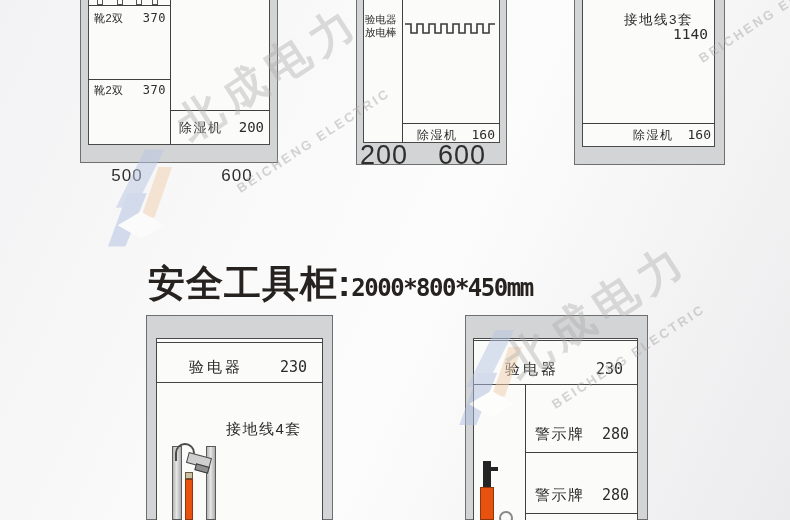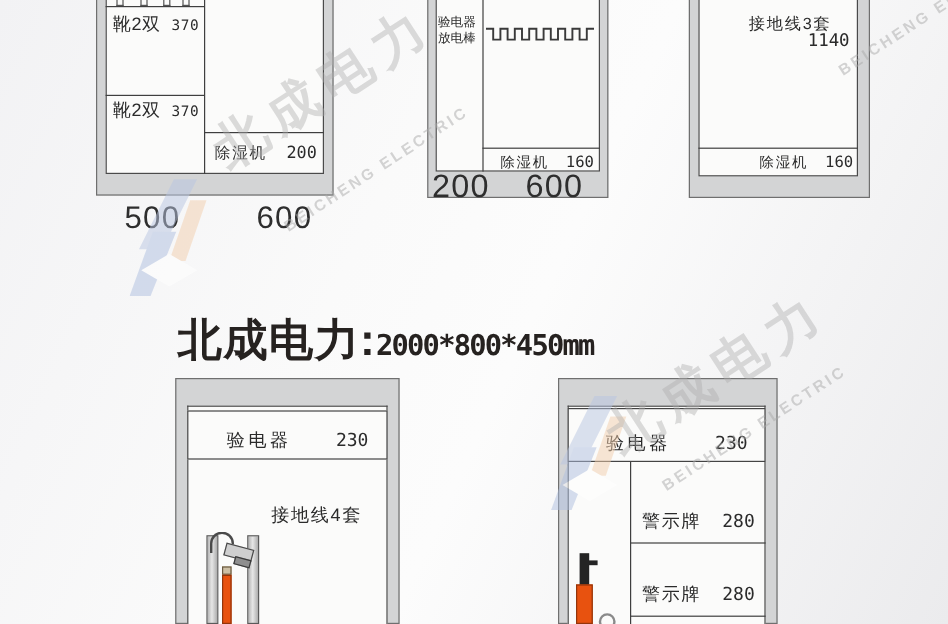--- a/index.html
+++ b/index.html
@@ -7,22 +7,22 @@
     background:linear-gradient(115deg,#f2f2f4 0%,#fafafa 38%,#fcfcfc 55%,#ebebed 100%);
     font-family:"Liberation Sans",sans-serif;color:#2b2b2b;}
   .abs{position:absolute;box-sizing:border-box;}
   .outer{background:#d3d4d5;border:1px solid #6f6f6f;}
   .inner{background:#fbfbfa;border:1.5px solid #4a4a4a;}
   .hline{border-top:1.5px solid #3f3f3f;height:0;}
   .vline{border-left:1.5px solid #3f3f3f;width:0;}
   .row{display:flex;justify-content:space-between;align-items:baseline;white-space:nowrap;}
   .lbl{font-size:13px;letter-spacing:1.5px;white-space:nowrap;}
   .num{font-family:"DejaVu Sans Mono",monospace;}
-  .small-lbl{font-size:15px;letter-spacing:0.5px;}
-  .dim{font-size:26px;color:#2e2e2e;text-align:center;letter-spacing:1px;}
+  .small-lbl{font-size:11px;letter-spacing:0.5px;}
+  .dim{font-size:17px;color:#2e2e2e;text-align:center;letter-spacing:1px;}
   .hook{width:6px;height:5px;border:1px solid #555;border-top:none;background:transparent;}
   .title-wrap{display:flex;align-items:baseline;white-space:nowrap;}
   .title-cjk{font-size:37px;font-weight:bold;letter-spacing:1px;color:#262220;}
   .title-dims{font-size:24px;font-weight:600;letter-spacing:-1.5px;color:#262220;
     font-family:"DejaVu Sans Mono",monospace;}
   .box{border:1.2px solid #444;background:#fbfbfa;}
   .rail{width:10px;background:linear-gradient(90deg,#b5b5b5,#e6e6e6 45%,#adadad);border:1px solid #5a5a5a;}
   .wm{pointer-events:none;}
   .wm-cjk{font-size:44px;font-weight:bold;letter-spacing:8px;color:#aeaeae;opacity:.42;
     transform:rotate(-33deg);transform-origin:0 50%;white-space:nowrap;}
@@ -82,21 +82,21 @@
   <div class="abs inner" style="left:582px;top:-16px;width:133px;height:163px;"></div>
   <div class="abs lbl" style="left:624px;top:11px;font-size:13.5px;">接地线3套</div>
   <div class="abs num" style="left:662px;top:26px;width:46px;text-align:right;font-size:14.5px;">1140</div>
   <div class="abs hline" style="left:582px;top:123px;width:133px;"></div>
   <div class="abs row" style="left:633px;top:127px;width:78px;">
     <span class="lbl" style="font-size:12px;">除湿机</span>
     <span class="num" style="font-size:13px;">160</span>
   </div>
 
   <div class="abs title-wrap" style="left:148px;top:259px;">
-    <span class="title-cjk">北成电力:</span>
+    <span class="title-cjk">安全工具柜:</span>
     <span class="title-dims">2000*800*450mm</span>
   </div>
 
   <div class="abs outer" style="left:146px;top:315px;width:187px;height:205px;"></div>
   <div class="abs inner" style="left:156px;top:338px;width:167px;height:182px;border-bottom:none;"></div>
   <div class="abs box" style="left:156px;top:342px;width:167px;height:41px;"></div>
   <div class="abs row" style="left:189px;top:358px;width:118px;">
     <span class="lbl" style="font-size:15px;letter-spacing:3px;">验电器</span>
     <span class="num" style="font-size:15px;">230</span>
   </div>

